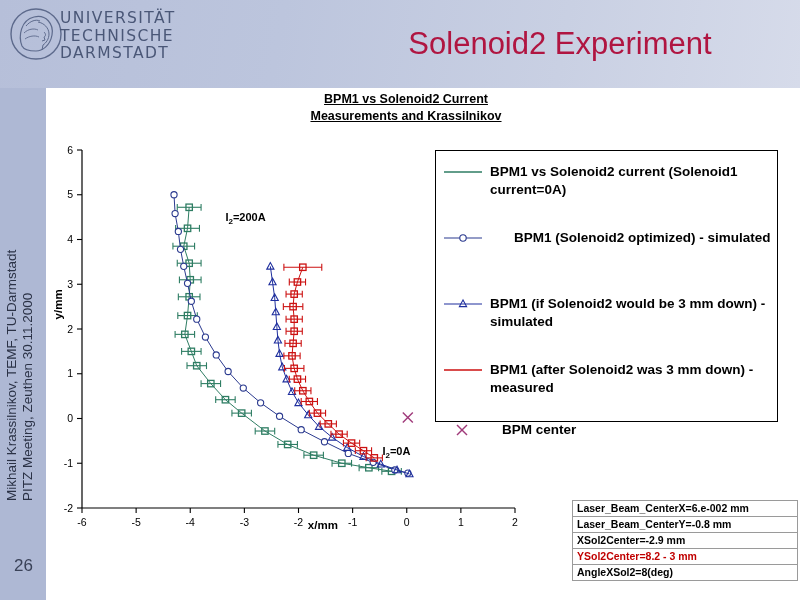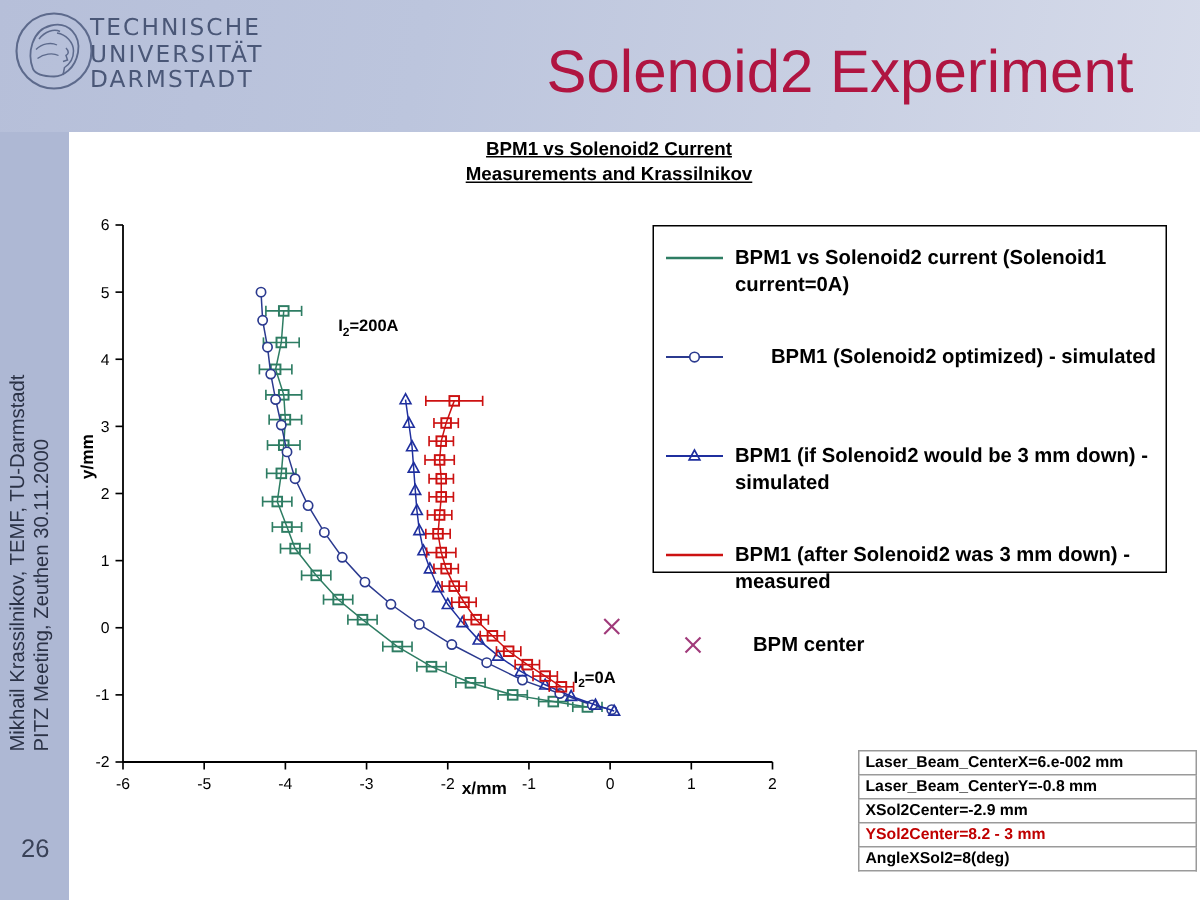--- a/index.html
+++ b/index.html
@@ -20,21 +20,21 @@
   #uni-name{
     position:absolute;left:60px;top:10px;
     font-size:15.5px;line-height:17.5px;
     color:#4a5777;letter-spacing:1.4px;
     font-family:"DejaVu Sans", sans-serif;
   }
   #uni-name div{white-space:nowrap;}
   #slide-title{
     position:absolute;left:330px;top:26px;width:460px;
     text-align:center;
-    font-size:40px;color:#b01541;
+    font-size:31px;color:#b01541;
     font-family:"Liberation Sans", sans-serif;
     white-space:nowrap;
   }
   
   #sidebar{
     position:absolute;left:0;top:88px;width:46px;height:512px;
     background:#aeb8d4;
   }
   #side-text{
     position:absolute;left:-190px;top:180px;
@@ -62,21 +62,21 @@
     text-align:center;font-size:12.5px;font-weight:bold;color:#000;
     line-height:17px;
     text-decoration:underline;
   }
   #plot-svg{position:absolute;left:0;top:0;}
   .axis-lbl{font-size:10.5px;fill:#000;font-family:"Liberation Sans",sans-serif;}
   .axis-name{font-size:11.5px;font-weight:bold;fill:#000;font-family:"Liberation Sans",sans-serif;}
   .annot{font-size:11px;font-weight:bold;fill:#000;font-family:"Liberation Sans",sans-serif;}
   
   #legend{
-    position:absolute;left:389px;top:62px;width:343px;height:232px;
+    position:absolute;left:389px;top:62px;width:343px;height:272px;
     border:1px solid #000;background:#fff;
     box-sizing:border-box;
   }
   .leg-row{
     position:absolute;left:0;width:343px;
     display:flex;align-items:flex-start;
   }
   .leg-key{width:54px;min-width:54px;height:18px;position:relative;}
   .leg-txt{
     font-size:13.5px;font-weight:bold;color:#000;line-height:17.5px;
@@ -106,22 +106,22 @@
       <circle cx="28" cy="28" r="25" fill="none" stroke="#5d6a8c" stroke-width="1.4"></circle>
       <path d="M14 40 C10 30 13 14 26 11 C38 8 46 18 44 29 C42 40 34 45 28 45 C22 45 16 44 14 40 Z" fill="none" stroke="#5d6a8c" stroke-width="1.2"></path>
       <path d="M30 16 C36 17 41 22 41 28 C41 33 38 37 35 39 L34 44" fill="none" stroke="#5d6a8c" stroke-width="1"></path>
       <path d="M36 26 C38 28 38 30 36 31 L37 34 L34 35" fill="none" stroke="#5d6a8c" stroke-width="1"></path>
       <path d="M18 20 C22 15 28 13 32 15" fill="none" stroke="#5d6a8c" stroke-width="1"></path>
       <path d="M16 27 C20 23 26 22 30 24" fill="none" stroke="#5d6a8c" stroke-width="0.9"></path>
       <path d="M17 33 C21 30 27 29 31 31" fill="none" stroke="#5d6a8c" stroke-width="0.9"></path>
     </svg>
   </div>
   <div id="uni-name">
+    <div>UNIVERSITÄT</div>
     <div>TECHNISCHE</div>
-    <div>UNIVERSITÄT</div>
     <div>DARMSTADT</div>
   </div>
   <div id="slide-title">Solenoid2 Experiment</div>
 </div>
 
 <div id="sidebar">
   <div id="side-text">
     <div>
       <span class="l">Mikhail Krassilnikov, TEMF, TU-Darmstadt</span>
       <span class="l">PITZ Meeting, Zeuthen 30.11.2000</span>

